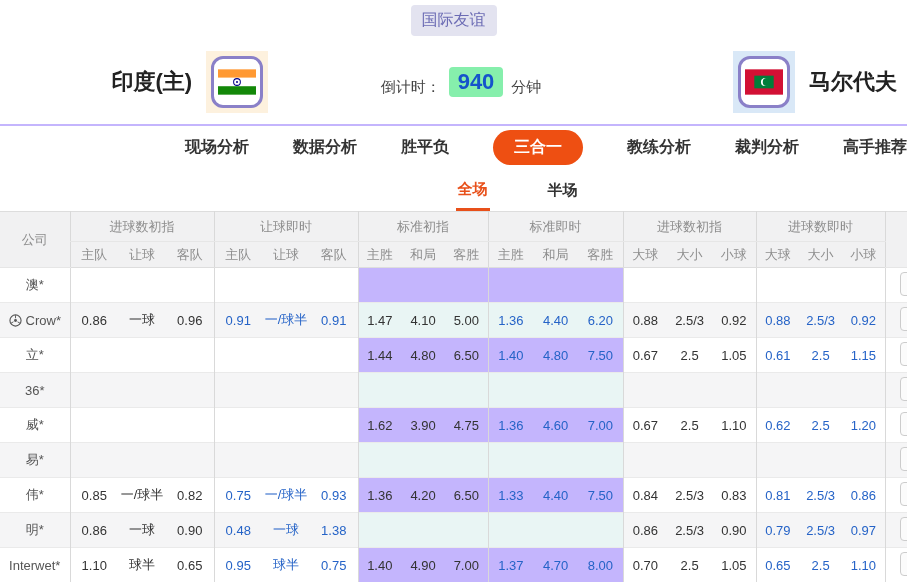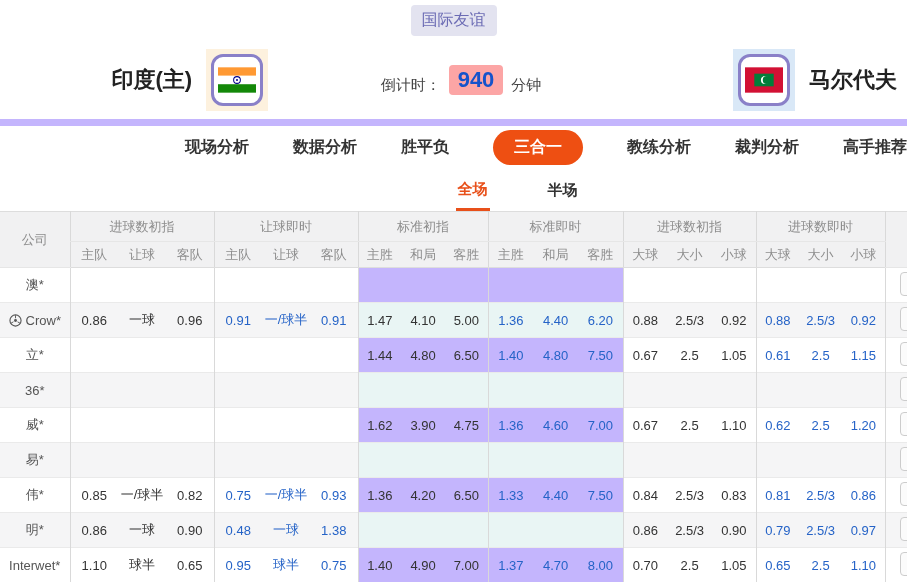--- a/index.html
+++ b/index.html
@@ -6,32 +6,32 @@
   html,body { width:907px; height:582px; overflow:hidden; background:#fff;
     font-family:"Liberation Sans","DejaVu Sans",sans-serif; color:#333; }
   .page { width:907px; height:582px; overflow:hidden; position:relative; }
 
   
   .topbar { height:40px; display:flex; align-items:center; justify-content:center; gap:4px; }
   .league-badge { background:#e3e3f0; color:#6b6bb4; font-size:16px; padding:5px 11px; border-radius:4px; cursor:pointer; }
   .kickoff { background:#ececee; color:#2b2b40; font-size:15px; font-weight:bold; padding:5px 13px; border-radius:4px; }
 
   
-  .teams { height:86px; display:grid; grid-template-columns:1fr auto 1fr; align-items:center; border-bottom:7px solid #c4b5fd;padding-left:15px; }
+  .teams { height:86px; display:grid; grid-template-columns:1fr auto 1fr; align-items:center; border-bottom:2px solid #c4b5fd;padding-left:15px; }
   .team { display:flex; align-items:center; gap:14px; }
   .team.home { justify-content:center; padding-left:24px; }
   .team.away { justify-content:flex-end; padding-right:10px; }
   .team-name { font-size:22px; font-weight:bold; color:#222; }
   .flag-box { width:62px; height:62px; display:flex; align-items:center; justify-content:center; }
   .flag-box.home-bg { background:#fdf1de; }
   .flag-box.away-bg { background:#d9e8f7; }
   .flag-frame { width:52px; height:52px; background:#fff; border:3px solid #8a80c8; border-radius:12px;
     display:flex; align-items:center; justify-content:center; }
   .countdown { display:flex; align-items:flex-end; gap:8px; font-size:15px; color:#444; padding:0 40px; }
-  .cd-val { font-size:22px; font-weight:bold; color:#1553cb; background:#fca5a5; padding:2px 9px; border-radius:4px; }
+  .cd-val { font-size:22px; font-weight:bold; color:#1553cb; background:#86efac; padding:2px 9px; border-radius:4px; }
 
   
   .nav { height:42px; display:flex; align-items:center; justify-content:flex-end; gap:44px; }
   .nav-tab { font-size:16px; font-weight:bold; color:#333; cursor:pointer; white-space:nowrap; }
   .nav-tab.active { background:#ee4f12; color:#fff; padding:7px 21px; border-radius:999px; }
 
   
   .subtabs { height:43px; display:flex; align-items:center; justify-content:center; gap:56px; transform:translateX(64px); }
   .subtab { font-size:15px; font-weight:bold; color:#333; cursor:pointer; padding:11px 2px 9px; }
   .subtab.active { color:#e8501a; border-bottom:3px solid #e8501a; }

